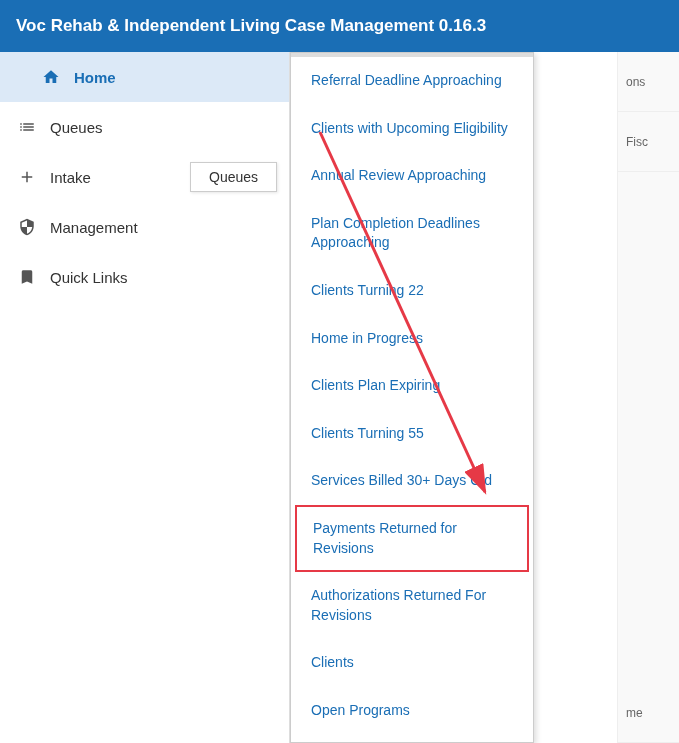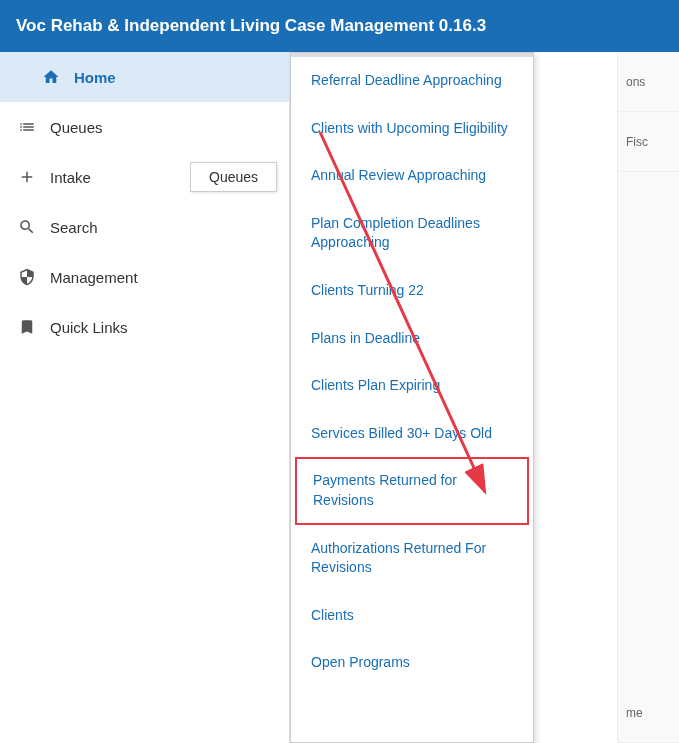--- a/index.html
+++ b/index.html
@@ -222,28 +222,20 @@
     <div class="sidebar-item">
       <span class="sidebar-icon">
         <svg width="18" height="18" viewBox="0 0 24 24" fill="#555">
           <path d="M19 13h-6v6h-2v-6H5v-2h6V5h2v6h6v2z"></path>
         </svg>
       </span>
       <span class="sidebar-label">Intake</span>
     </div>
 
 
-    <div class="sidebar-item">
-      <span class="sidebar-icon">
-        <svg width="18" height="18" viewBox="0 0 24 24" fill="#555">
-          <path d="M15.5 14h-.79l-.28-.27C15.41 12.59 16 11.11 16 9.5 16 5.91 13.09 3 9.5 3S3 5.91 3 9.5 5.91 16 9.5 16c1.61 0 3.09-.59 4.23-1.57l.27.28v.79l5 4.99L20.49 19l-4.99-5zm-6 0C7.01 14 5 11.99 5 9.5S7.01 5 9.5 5 14 7.01 14 9.5 11.99 14 9.5 14z"></path>
-        </svg>
-      </span>
-      <span class="sidebar-label">Search</span>
-    </div>
 
     <div class="sidebar-item">
       <span class="sidebar-icon">
         <svg width="18" height="18" viewBox="0 0 24 24" fill="#555">
           <path d="M12 1L3 5v6c0 5.55 3.84 10.74 9 12 5.16-1.26 9-6.45 9-12V5l-9-4zm0 10.99h7c-.53 4.12-3.28 7.79-7 8.94V12H5V6.3l7-3.11v8.8z"></path>
         </svg>
       </span>
       <span class="sidebar-label">Management</span>
     </div>
 
@@ -264,22 +256,23 @@
 
     <div class="dropdown-menu">
       <div class="dropdown-menu-top-border"></div>
 
       <div id="menu-items-container">
           <div class="menu-item">Referral Deadline Approaching</div>
           <div class="menu-item">Clients with Upcoming Eligibility</div>
           <div class="menu-item">Annual Review Approaching</div>
           <div class="menu-item">Plan Completion Deadlines Approaching</div>
           <div class="menu-item">Clients Turning 22</div>
-          <div class="menu-item">Plans in Deadline</div>
+          <div class="menu-item">Home in Progress</div>
           <div class="menu-item">Clients Plan Expiring</div>
+          <div class="menu-item">Clients Turning 55</div>
           <div class="menu-item">Services Billed 30+ Days Old</div>
           <div class="menu-item highlighted">Payments Returned for Revisions</div>
           <div class="menu-item">Authorizations Returned For Revisions</div>
           <div class="menu-item">Clients</div>
           <div class="menu-item">Open Programs</div>
         </div>
     </div>
 
     <div class="scrollbar-track">
       <div class="scrollbar-thumb"></div>

